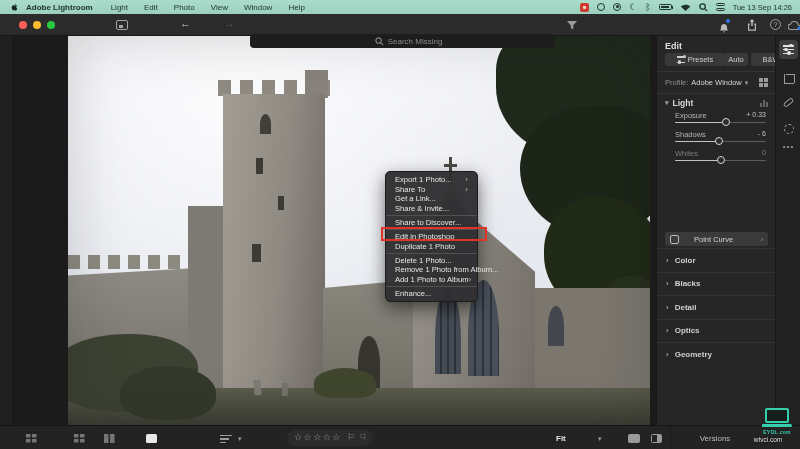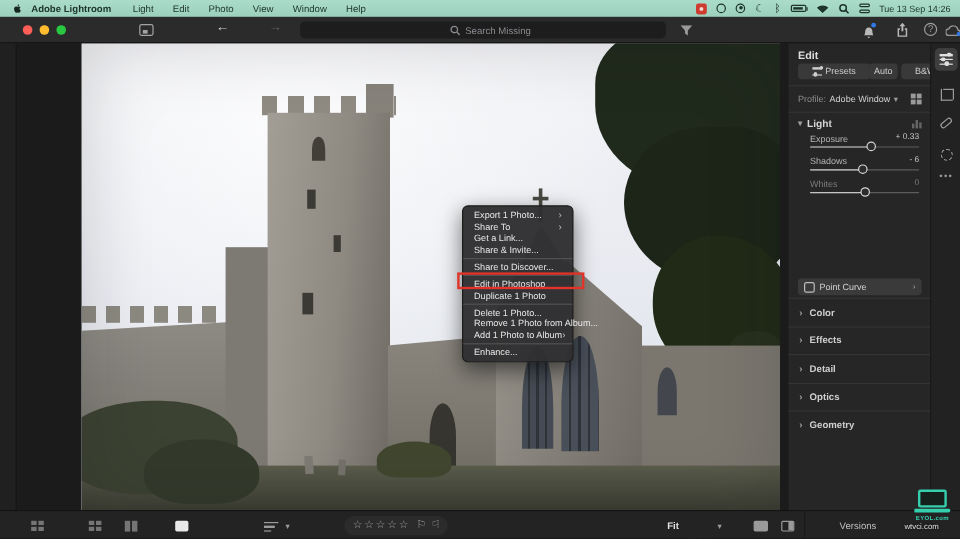--- a/index.html
+++ b/index.html
@@ -28,21 +28,21 @@
   .clock { font-size:7.5px; white-space:nowrap; }
 
   
   .titlebar { position:absolute; left:0; top:14px; width:800px; height:22px;
               background:#2b2b2c; border-bottom:1px solid #161616; z-index:40; }
   .light { position:absolute; top:7px; width:8px; height:8px; border-radius:50%; }
   .win-icon { position:absolute; left:116px; top:6px; width:12px; height:10px;
               border:1px solid #a3a3a3; border-radius:2px; }
   .win-icon::after{content:"";position:absolute;left:1.5px;bottom:1.5px;width:4px;height:3px;background:#a3a3a3;}
   .navarrow { position:absolute; top:3px; font-size:11px; }
-  .search-pill { position:absolute; left:250px; top:4px; width:305px; height:14px;
+  .search-pill { position:absolute; left:250px; top:20px; width:305px; height:14px;
                  background:#1d1d1e; border-radius:4px; display:flex; align-items:center;
                  justify-content:center; gap:4px; color:#8b8b90; font-size:8px;padding-left:12px; }
   .tb-ic { position:absolute; top:5px; }
   .qmark { width:11px;height:11px;border:1px solid #9d9d9d;border-radius:50%;color:#9d9d9d;
            font-size:8px;text-align:center;line-height:10px;}
   .bell-dot{position:absolute;right:-1px;top:-1px;width:4px;height:4px;background:#2f79e8;border-radius:50%;}
 
   
   .left-rail { position:absolute; left:0; top:36px; width:14px; height:389px;
                background:#202020; border-right:1px solid #161616; }
@@ -71,21 +71,21 @@
   .sliders { position:absolute; left:0; top:74px; width:119px; }
   .srow { position:relative; height:19px; }
   .slabel { position:absolute; left:18px; top:1px; font-size:7.5px; color:#b4b4b4; }
   .svalue { position:absolute; right:10px; top:1px; font-size:7px; color:#c6c6c6; }
   .srow.dim .slabel, .srow.dim .svalue { color:#7c7c7c; }
   .track { position:absolute; left:18px; right:10px; top:11.5px; height:1.6px; background:#5c5c5c; border-radius:1px; }
   .fill { position:absolute; left:0; top:0; bottom:0; background:#c3c3c3; border-radius:1px; }
   .knob { position:absolute; top:-3.2px; width:8px; height:8px; border-radius:50%;
           background:#2c2c2d; border:1.6px solid #d6d6d6; transform:translateX(-4px); }
   .pcurve { position:absolute; left:8px; top:196px; width:103px; height:14px; background:#3a3a3b;
-            border-radius:3px; display:flex; align-items:center; gap:4px; font-size:7.5px; color:#d2d2d2; padding:0 5px; }
+            border-radius:3px; display:flex; align-items:center; gap:15px; font-size:7.5px; color:#d2d2d2; padding:0 5px; }
   .pc-ic { width:9px; height:9px; border:1px solid #bdbdbd; border-radius:2px; position:relative; overflow:hidden; }
   .pc-ic::after{content:"";position:absolute;left:-2px;bottom:-2px;width:12px;height:12px;
                 border-top:1px solid #bdbdbd;border-radius:50%;transform:rotate(45deg);}
   .pcurve .chev { margin-left:auto; }
   .sections { position:absolute; left:0; top:212px; width:119px; }
   .sect { position:relative; height:23.5px; border-top:1px solid #343435; display:flex;
           align-items:center; gap:6px; padding-left:9px; font-size:8px; font-weight:bold; color:#cfcfcf; }
   .sect .chev { font-size:8px; }
 
   
@@ -333,21 +333,21 @@
       <span>Point Curve</span>
       <span class="chev">›</span>
     </div>
     <div class="sections" id="sections">
         <div class="sect">
           <span class="chev">›</span>
           <span>Color</span>
         </div>
         <div class="sect">
           <span class="chev">›</span>
-          <span>Effects</span>
+          <span>Blacks</span>
         </div>
         <div class="sect">
           <span class="chev">›</span>
           <span>Detail</span>
         </div>
         <div class="sect">
           <span class="chev">›</span>
           <span>Optics</span>
         </div>
         <div class="sect">

